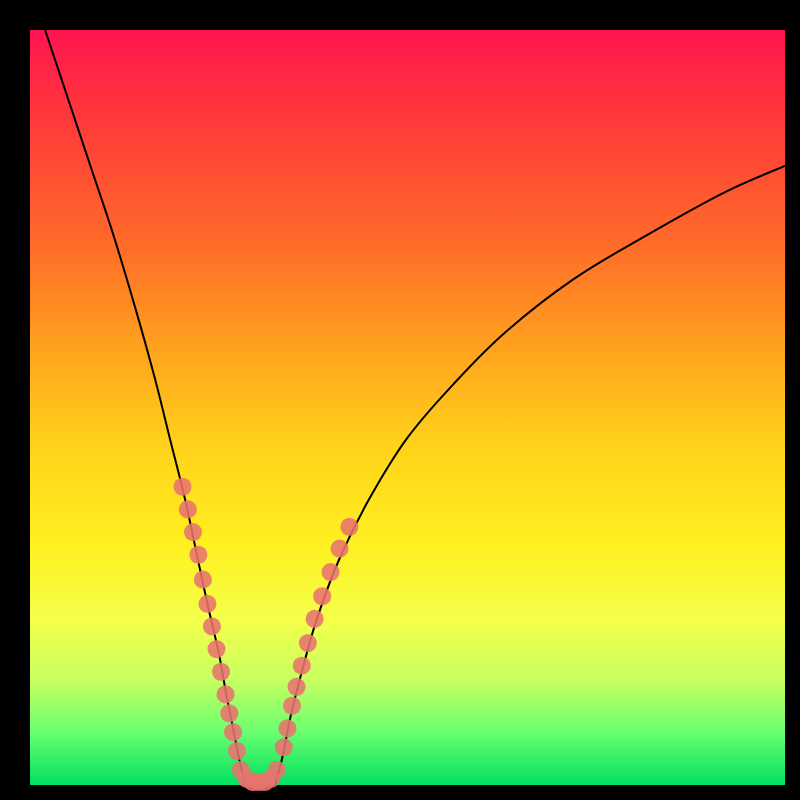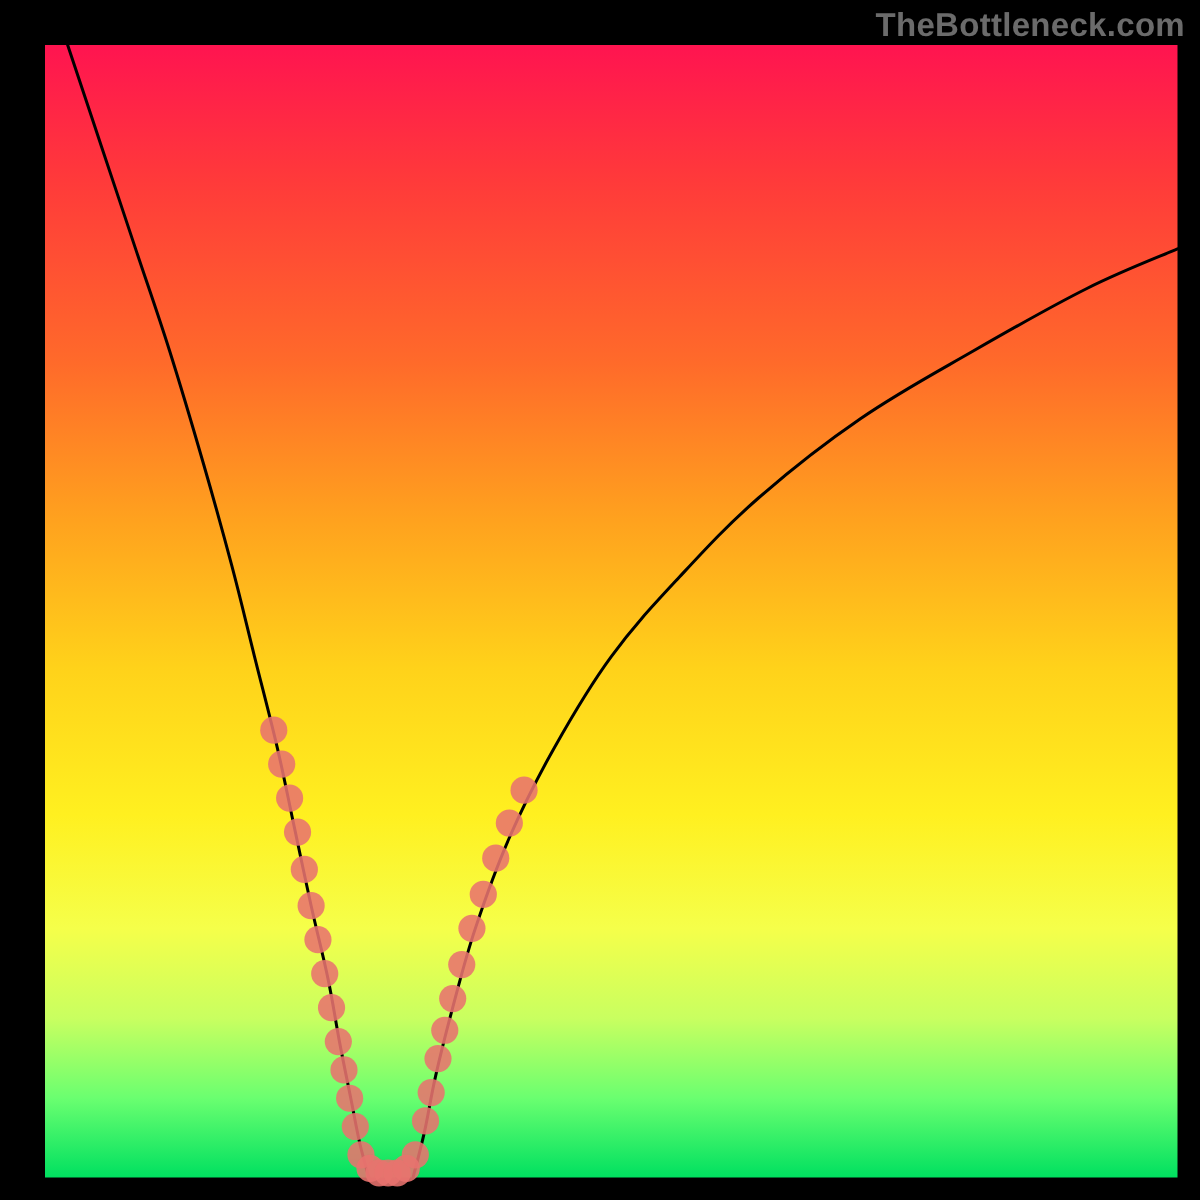--- a/index.html
+++ b/index.html
@@ -45,21 +45,20 @@
     top: 0;
     width: 755px;
     height: 755px;
     overflow: visible;
   }
 </style>
 </head>
 <body>
 
 <div class="stage">
-  <div class="watermark">TheBottleneck.com</div>
   <div class="plot-area">
     <svg class="curves" viewBox="0 0 755 755" preserveAspectRatio="none">
       <g id="curve-layer">
           <path d="M 15.10 0.00 C 19.18 12.23, 29.60 43.49, 37.75 67.95 C 45.90 92.41, 52.25 111.44, 60.40 135.90 C 68.55 160.36, 74.90 178.03, 83.05 203.85 C 91.20 229.67, 98.23 253.53, 105.70 279.35 C 113.17 305.17, 118.46 324.20, 124.58 347.30 C 130.69 370.40, 134.24 385.96, 139.68 407.70 C 145.11 429.44, 150.02 447.72, 154.77 468.10 C 159.53 488.49, 162.02 501.92, 166.10 520.95 C 170.18 539.98, 173.35 555.45, 177.42 573.80 C 181.50 592.15, 185.35 606.57, 188.75 622.88 C 192.15 639.18, 193.58 650.13, 196.30 664.40 C 199.02 678.67, 201.40 689.92, 203.85 702.15 C 206.30 714.38, 207.72 722.84, 209.89 732.35 C 212.06 741.86, 214.84 750.92, 215.93 755.00" fill="none" stroke="#000000" stroke-width="2" stroke-linecap="round"></path>
           <path d="M 245.38 755.00 C 246.73 749.56, 250.21 737.03, 252.93 724.80 C 255.64 712.57, 257.08 702.00, 260.47 687.05 C 263.87 672.10, 267.04 659.42, 271.80 641.75 C 276.56 624.08, 280.10 609.28, 286.90 588.90 C 293.69 568.51, 300.04 550.24, 309.55 528.50 C 319.06 506.76, 327.52 489.84, 339.75 468.10 C 351.98 446.36, 362.55 428.08, 377.50 407.70 C 392.45 387.31, 405.13 373.88, 422.80 354.85 C 440.47 335.82, 453.91 321.03, 475.65 302.00 C 497.39 282.97, 517.78 266.82, 543.60 249.15 C 569.42 231.48, 591.92 219.48, 619.10 203.85 C 646.28 188.22, 670.14 174.56, 694.60 162.32 C 719.06 150.09, 744.13 140.66, 755.00 135.90" fill="none" stroke="#000000" stroke-width="2" stroke-linecap="round"></path>
         </g>
       <g id="dot-layer">
           <circle cx="152.51" cy="456.77" r="9.06" fill="#e8736e" fill-opacity="0.88"></circle>
           <circle cx="157.79" cy="479.43" r="9.06" fill="#e8736e" fill-opacity="0.88"></circle>
           <circle cx="163.08" cy="502.07" r="9.06" fill="#e8736e" fill-opacity="0.88"></circle>

